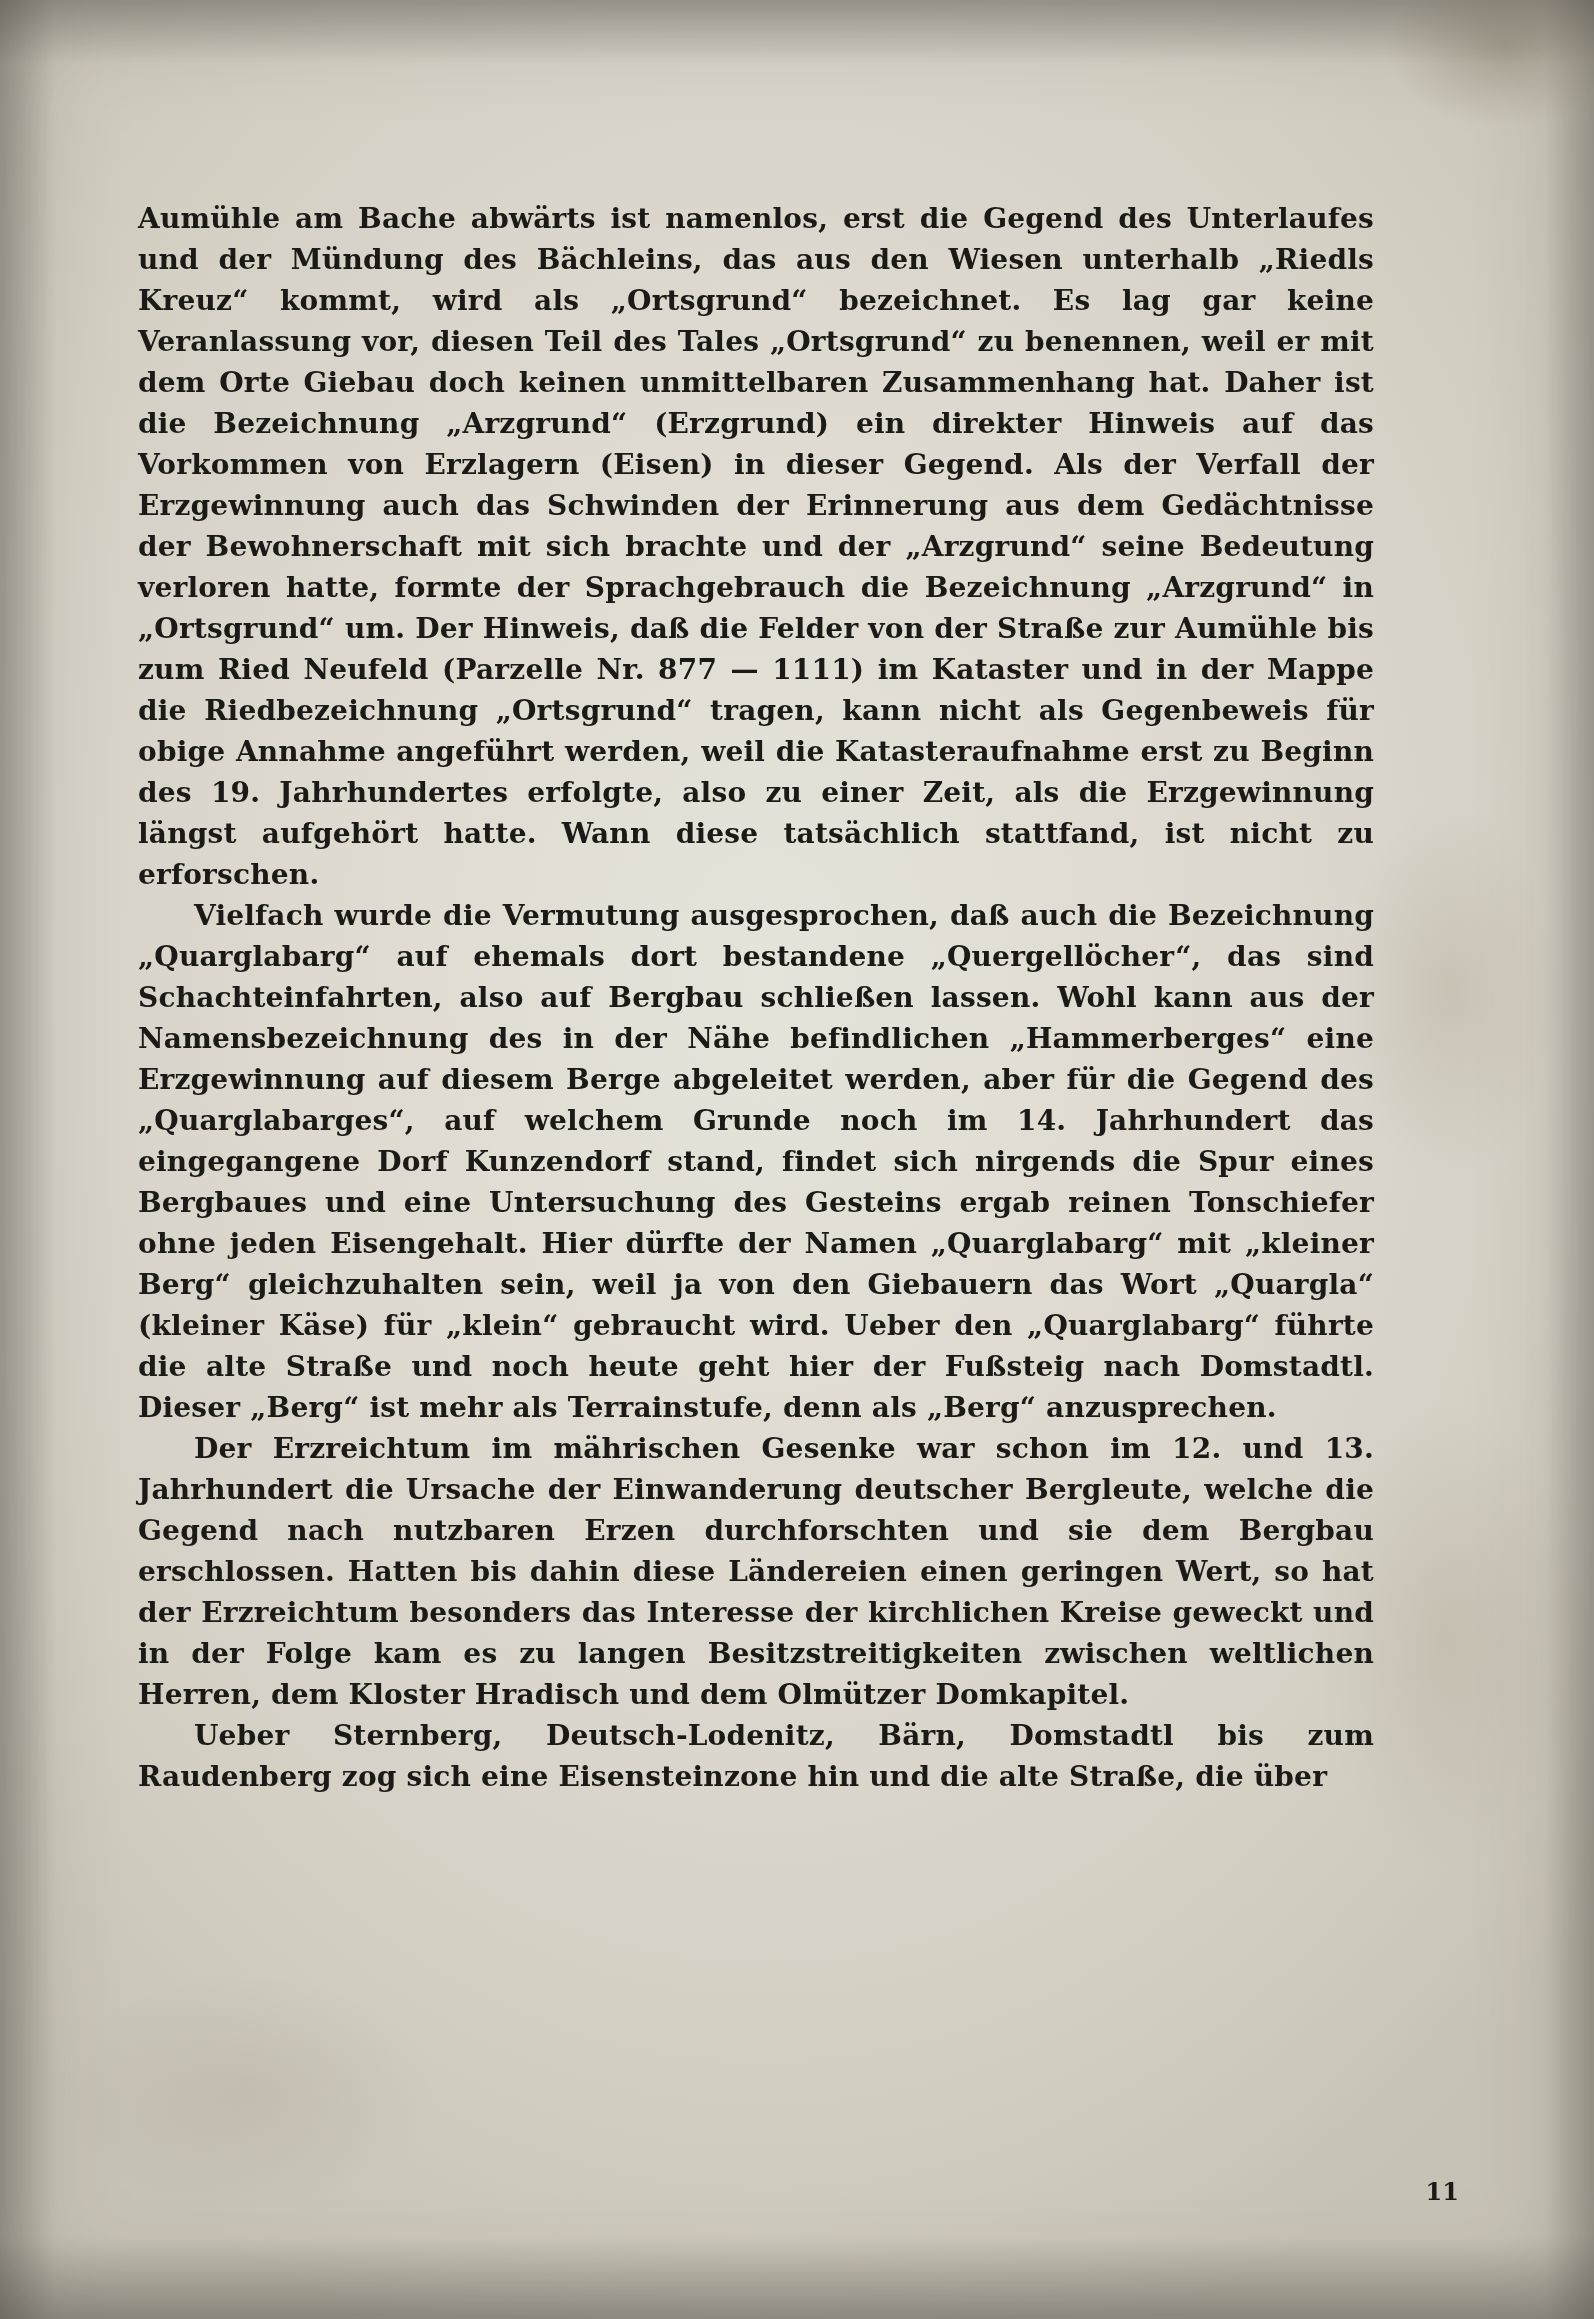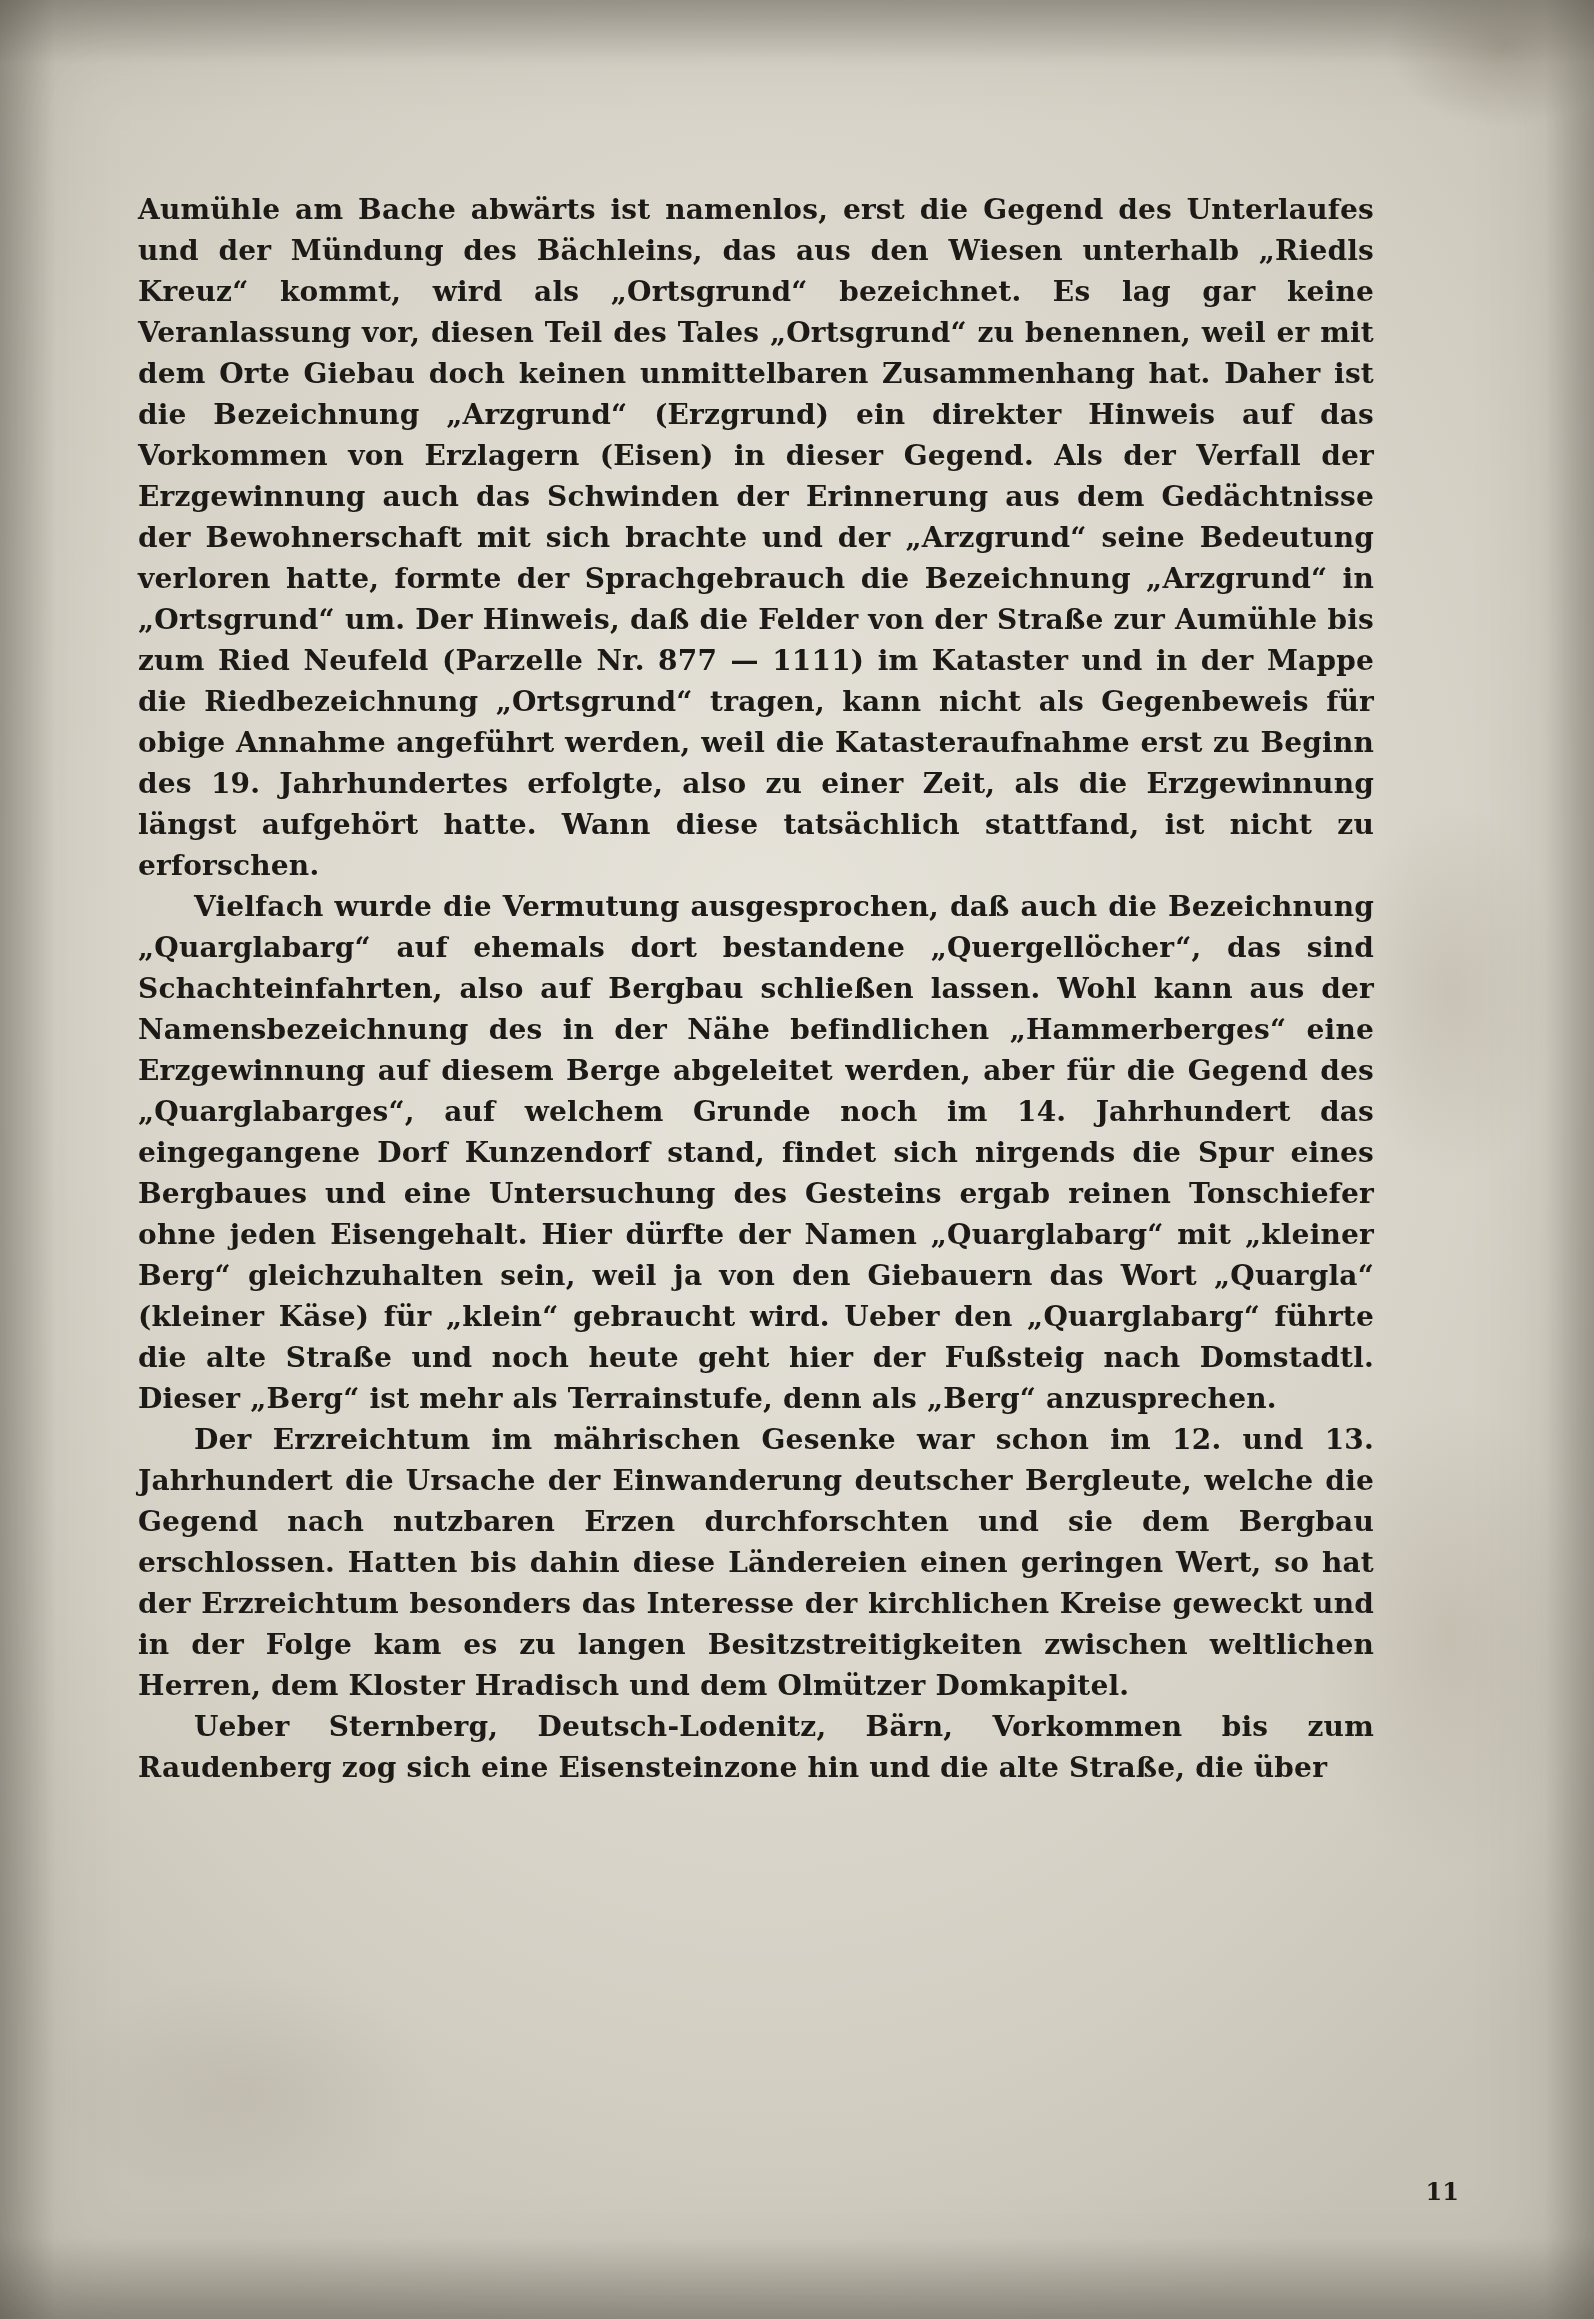--- a/index.html
+++ b/index.html
@@ -52,21 +52,21 @@
     top: 1400px; right: 9px; width: 273px; height: 473px;
     background: radial-gradient(ellipse at center, rgba(125,112,90,0.16), rgba(125,112,90,0) 70%);
   }
   .stain-bottom-left {
     bottom: 109px; left: 55px; width: 382px; height: 236px;
     background: radial-gradient(ellipse at center, rgba(120,110,92,0.12), rgba(120,110,92,0) 70%);
   }
   .text-block {
     position: absolute;
     left: 138px;
-    top: 189px;
+    top: 198px;
     width: 1236px;
     color: #1c1a16;
     font-size: 28px;
     line-height: 41px;
     font-weight: 700;
     letter-spacing: 0.2px;
     text-align: justify;
     text-justify: inter-word;
   }
   .para {
@@ -96,19 +96,19 @@
 
   <div class="stain stain-corner-tr"></div>
   <div class="stain stain-right-mid"></div>
   <div class="stain stain-right-low"></div>
   <div class="stain stain-bottom-left"></div>
 
   <div class="text-block">
     <p class="para">Aumühle am Bache abwärts ist namenlos, erst die Gegend des Unterlaufes und der Mündung des Bächleins, das aus den Wiesen unterhalb „Riedls Kreuz“ kommt, wird als „Ortsgrund“ bezeichnet. Es lag gar keine Veranlassung vor, diesen Teil des Tales „Ortsgrund“ zu benennen, weil er mit dem Orte Giebau doch keinen unmittelbaren Zusammenhang hat. Daher ist die Bezeichnung „Arzgrund“ (Erzgrund) ein direkter Hinweis auf das Vorkommen von Erzlagern (Eisen) in dieser Gegend. Als der Verfall der Erzgewinnung auch das Schwinden der Erinnerung aus dem Gedächtnisse der Bewohnerschaft mit sich brachte und der „Arzgrund“ seine Bedeutung verloren hatte, formte der Sprachgebrauch die Bezeichnung „Arzgrund“ in „Ortsgrund“ um. Der Hinweis, daß die Felder von der Straße zur Aumühle bis zum Ried Neufeld (Parzelle Nr. 877 — 1111) im Kataster und in der Mappe die Riedbezeichnung „Ortsgrund“ tragen, kann nicht als Gegenbeweis für obige Annahme angeführt werden, weil die Katasteraufnahme erst zu Beginn des 19. Jahrhundertes erfolgte, also zu einer Zeit, als die Erzgewinnung längst aufgehört hatte. Wann diese tatsächlich stattfand, ist nicht zu erforschen.</p>
     <p class="para indent">Vielfach wurde die Vermutung ausgesprochen, daß auch die Bezeichnung „Quarglabarg“ auf ehemals dort bestandene „Quergellöcher“, das sind Schachteinfahrten, also auf Bergbau schließen lassen. Wohl kann aus der Namensbezeichnung des in der Nähe befindlichen „Hammerberges“ eine Erzgewinnung auf diesem Berge abgeleitet werden, aber für die Gegend des „Quarglabarges“, auf welchem Grunde noch im 14. Jahrhundert das eingegangene Dorf Kunzendorf stand, findet sich nirgends die Spur eines Bergbaues und eine Untersuchung des Gesteins ergab reinen Tonschiefer ohne jeden Eisengehalt. Hier dürfte der Namen „Quarglabarg“ mit „kleiner Berg“ gleichzuhalten sein, weil ja von den Giebauern das Wort „Quargla“ (kleiner Käse) für „klein“ gebraucht wird. Ueber den „Quarglabarg“ führte die alte Straße und noch heute geht hier der Fußsteig nach Domstadtl. Dieser „Berg“ ist mehr als Terrainstufe, denn als „Berg“ anzusprechen.</p>
     <p class="para indent">Der Erzreichtum im mährischen Gesenke war schon im 12. und 13. Jahrhundert die Ursache der Einwanderung deutscher Bergleute, welche die Gegend nach nutzbaren Erzen durchforschten und sie dem Bergbau erschlossen. Hatten bis dahin diese Ländereien einen geringen Wert, so hat der Erzreichtum besonders das Interesse der kirchlichen Kreise geweckt und in der Folge kam es zu langen Besitzstreitigkeiten zwischen weltlichen Herren, dem Kloster Hradisch und dem Olmützer Domkapitel.</p>
-    <p class="para indent">Ueber Sternberg, Deutsch-Lodenitz, Bärn, Vorkommen bis zum Raudenberg zog sich eine Eisensteinzone hin und die alte Straße, die über</p>
+    <p class="para indent">Ueber Sternberg, Deutsch-Lodenitz, Bärn, Domstadtl bis zum Raudenberg zog sich eine Eisensteinzone hin und die alte Straße, die über</p>
   </div>
 
   <div class="page-number">11</div>
 
 </div>
 
 
 </body></html>

